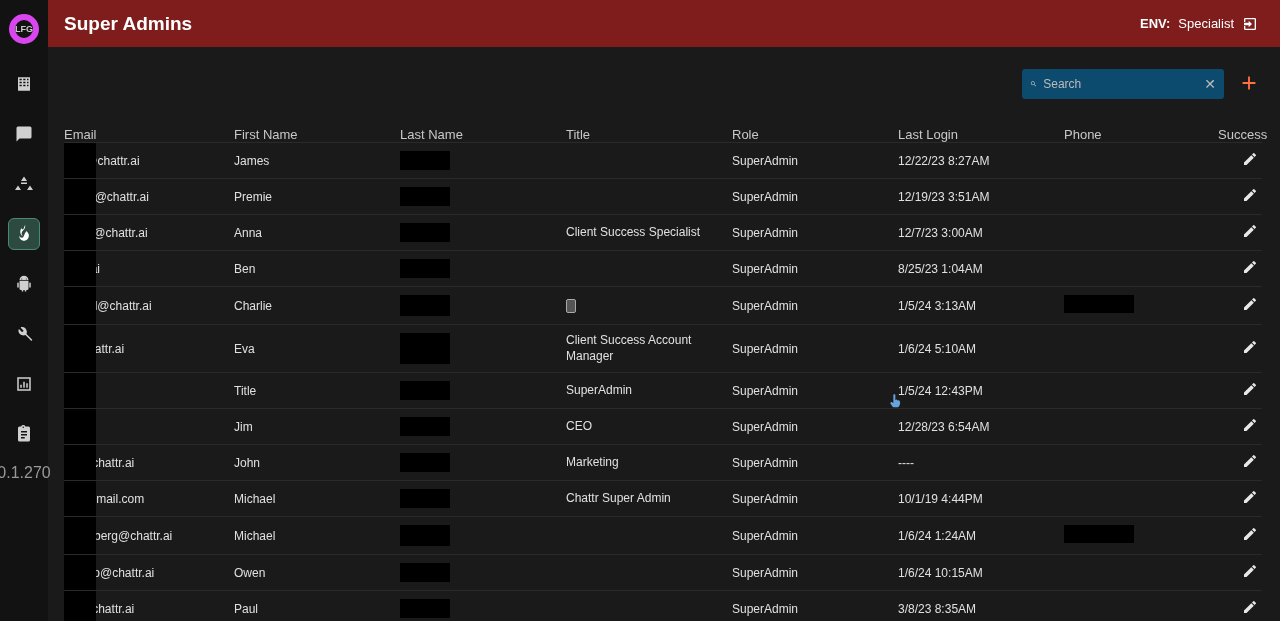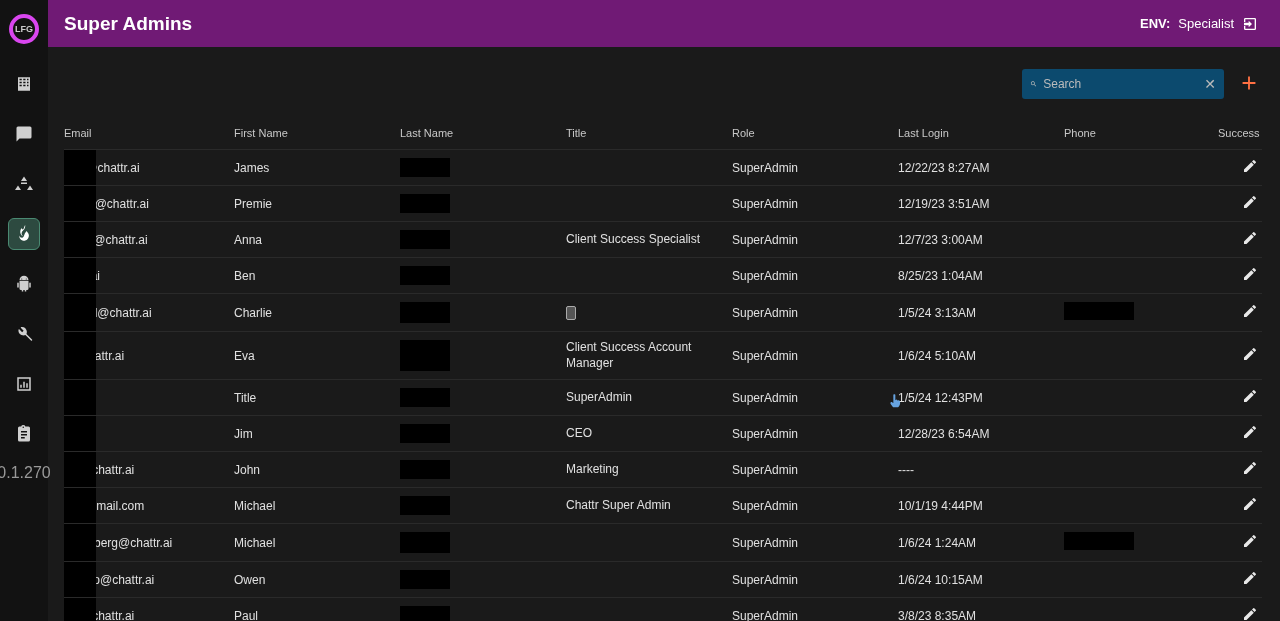--- a/index.html
+++ b/index.html
@@ -20,21 +20,21 @@
     background: #121212;
     display: flex;
     flex-direction: column;
     align-items: center;
     padding-top: 14px;
     gap: 18px;
     flex-shrink: 0;
   }
   .logo-circle {
     width: 30px; height: 30px;
-    border: 4px solid #d946ef;
+    border: 6px solid #d946ef;
     border-radius: 50%;
     display: flex;
     align-items: center;
     justify-content: center;
     font-size: 9px;
     color: #ccc;
     font-weight: 600;
     margin-bottom: 6px;
   }
   .nav-icon {
@@ -56,21 +56,21 @@
     font-size: 16px;
     color: #999;
     margin-top: -4px;
   }
 
   
   .main { flex: 1; display: flex; flex-direction: column; min-width: 0; }
   
   .header {
     height: 47px;
-    background: #701a75;
+    background: #7f1d1d;
     display: flex;
     align-items: center;
     padding: 0 22px 0 16px;
     justify-content: space-between;
   }
   .header-title {
     font-size: 19px;
     font-weight: 700;
     color: #fff;
   }
@@ -118,24 +118,24 @@
     color: #ff7043;
     cursor: pointer;
   }
   .add-btn svg { width: 22px; height: 22px; fill: currentColor; }
 
   
   .table-wrap { flex: 1; overflow: hidden; padding: 0 18px 0 16px; }
   table { width: 100%; border-collapse: collapse; table-layout: fixed; }
   thead th {
     text-align: left;
-    font-size: 11px;
+    font-size: 13px;
     font-weight: 400;
     color: #c8c8c8;
-    padding: 6px 8px 10px 0;
+    padding: 6px 8px 0 0;
   }
   thead th:last-child { text-align: right; padding-right: 4px; }
   
   tbody tr {
     border-top: 1px solid #2a2a2a;
   }
   tbody td {
     padding: 8px 8px 8px 0;
     font-size: 12px;
     color: #e0e0e0;

